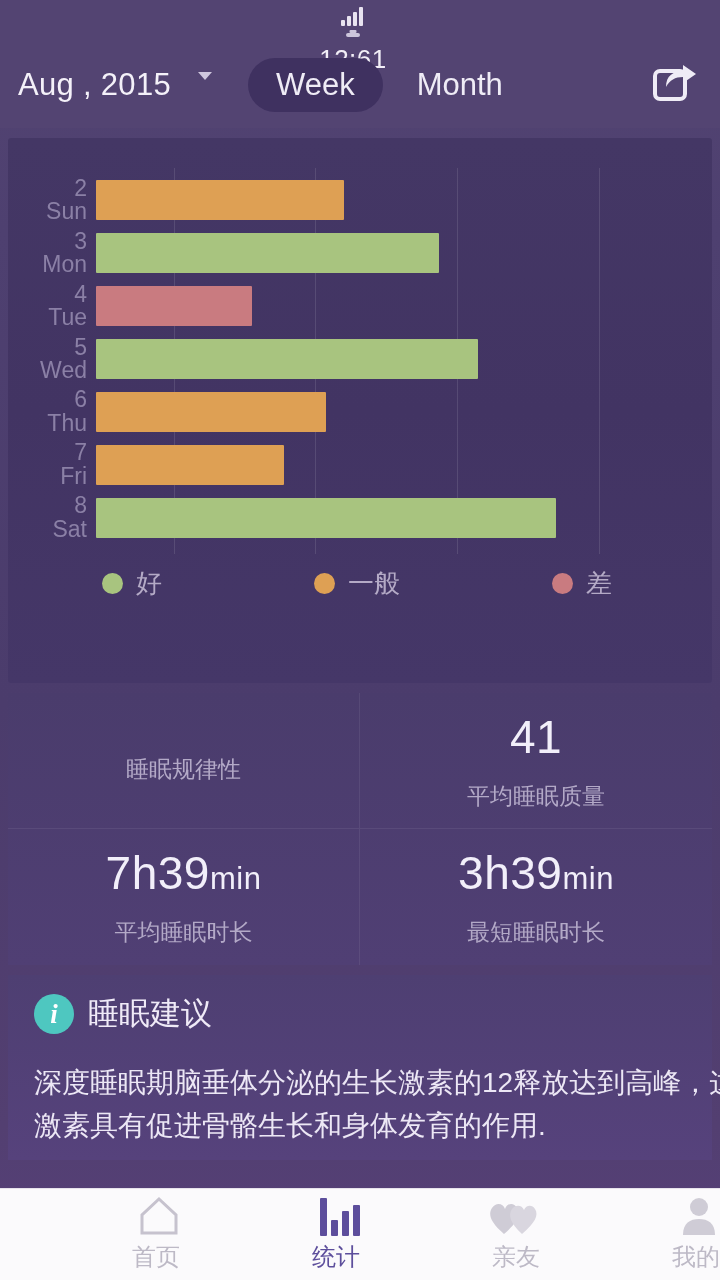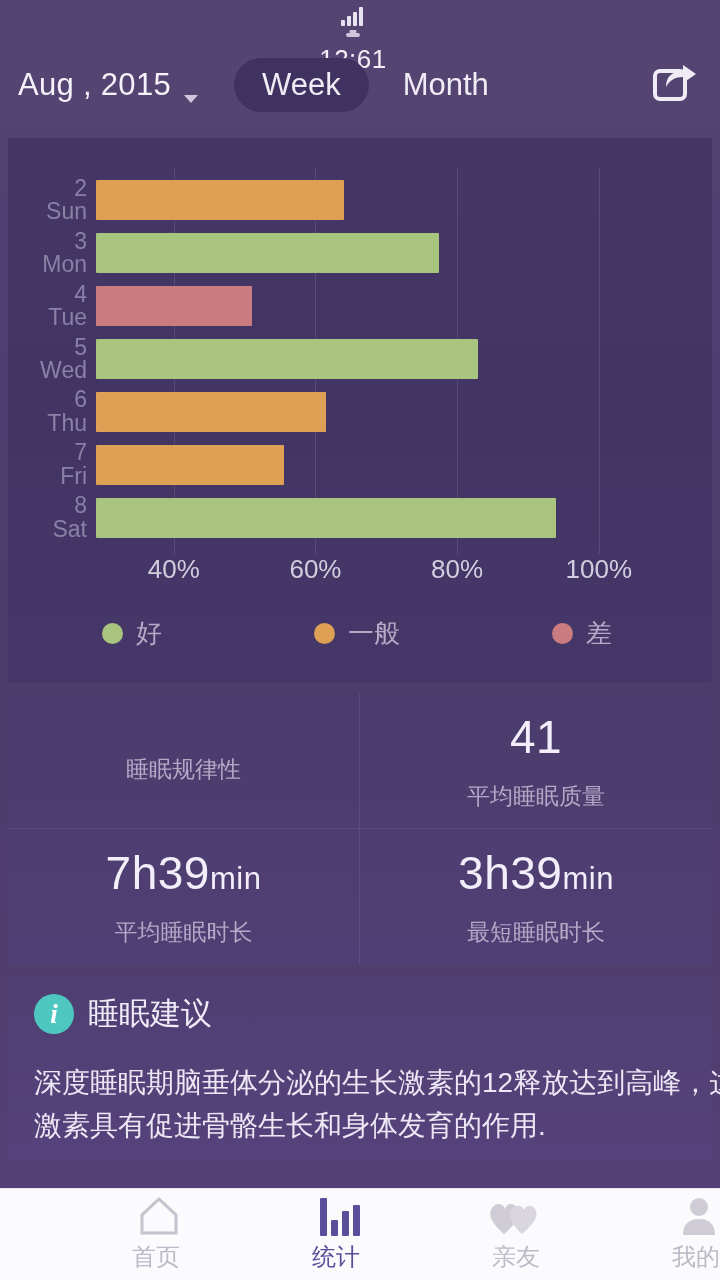--- a/index.html
+++ b/index.html
@@ -43,21 +43,21 @@
   .battery-icon::before {
     content:""; position:absolute; top:-5px; left:50%; transform:translateX(-50%);
     width:7px; height:3px; background:#cdc6dc; border-radius:1px;
   }
 
   
   .header {
     height:86px; display:flex; align-items:center; padding:0 18px;
     background:#534472;
   }
-  .month-sel { display:flex; align-items:flex-end; gap:13px; cursor:pointer; }
+  .month-sel { display:flex; align-items:flex-start; gap:27px; cursor:pointer; }
   .month-label { color:#f4f1f9; font-size:31px; letter-spacing:.3px; }
   .caret { width:0;height:0; border-left:7px solid transparent; border-right:7px solid transparent;
            border-top:8px solid #cfc7de; margin-top:5px; }
   .seg { display:flex; align-items:center; margin-left:36px; gap:6px; }
   .seg-btn {
     font-size:31px; color:#efecf6; padding:9px 28px; border-radius:28px; cursor:pointer;
   }
   .seg-btn.active { background:#3f3160; }
   .share-btn { margin-left:auto; width:52px; height:52px; position:relative; cursor:pointer; }
   .share-box {
@@ -237,26 +237,20 @@
           </div>
           <div class="row" style="top: 317.143px; height: 52.8571px;">
             <div class="daylabel">
               <span class="dnum">8</span>
               <span class="dname">Sat</span>
             </div>
             <div class="bar" style="width: 460.342px; background: rgb(168, 196, 127);"></div>
           </div>
         </div>
     </div>
-    <div class="xaxis" id="xaxis">
-        <span class="xtick" style="left: 165.822px;">40%</span>
-        <span class="xtick" style="left: 307.466px;">60%</span>
-        <span class="xtick" style="left: 449.11px;">80%</span>
-        <span class="xtick" style="left: 590.753px;">100%</span>
-      </div>
     <div class="legend" id="legend">
         <div class="legend-item" style="margin-right: 152px;">
           <span class="legend-dot" style="background: rgb(168, 196, 127);"></span>
           <span class="legend-text">好</span>
         </div>
         <div class="legend-item" style="margin-right: 152px;">
           <span class="legend-dot" style="background: rgb(222, 160, 84);"></span>
           <span class="legend-text">一般</span>
         </div>
         <div class="legend-item" style="margin-right: 0px;">

